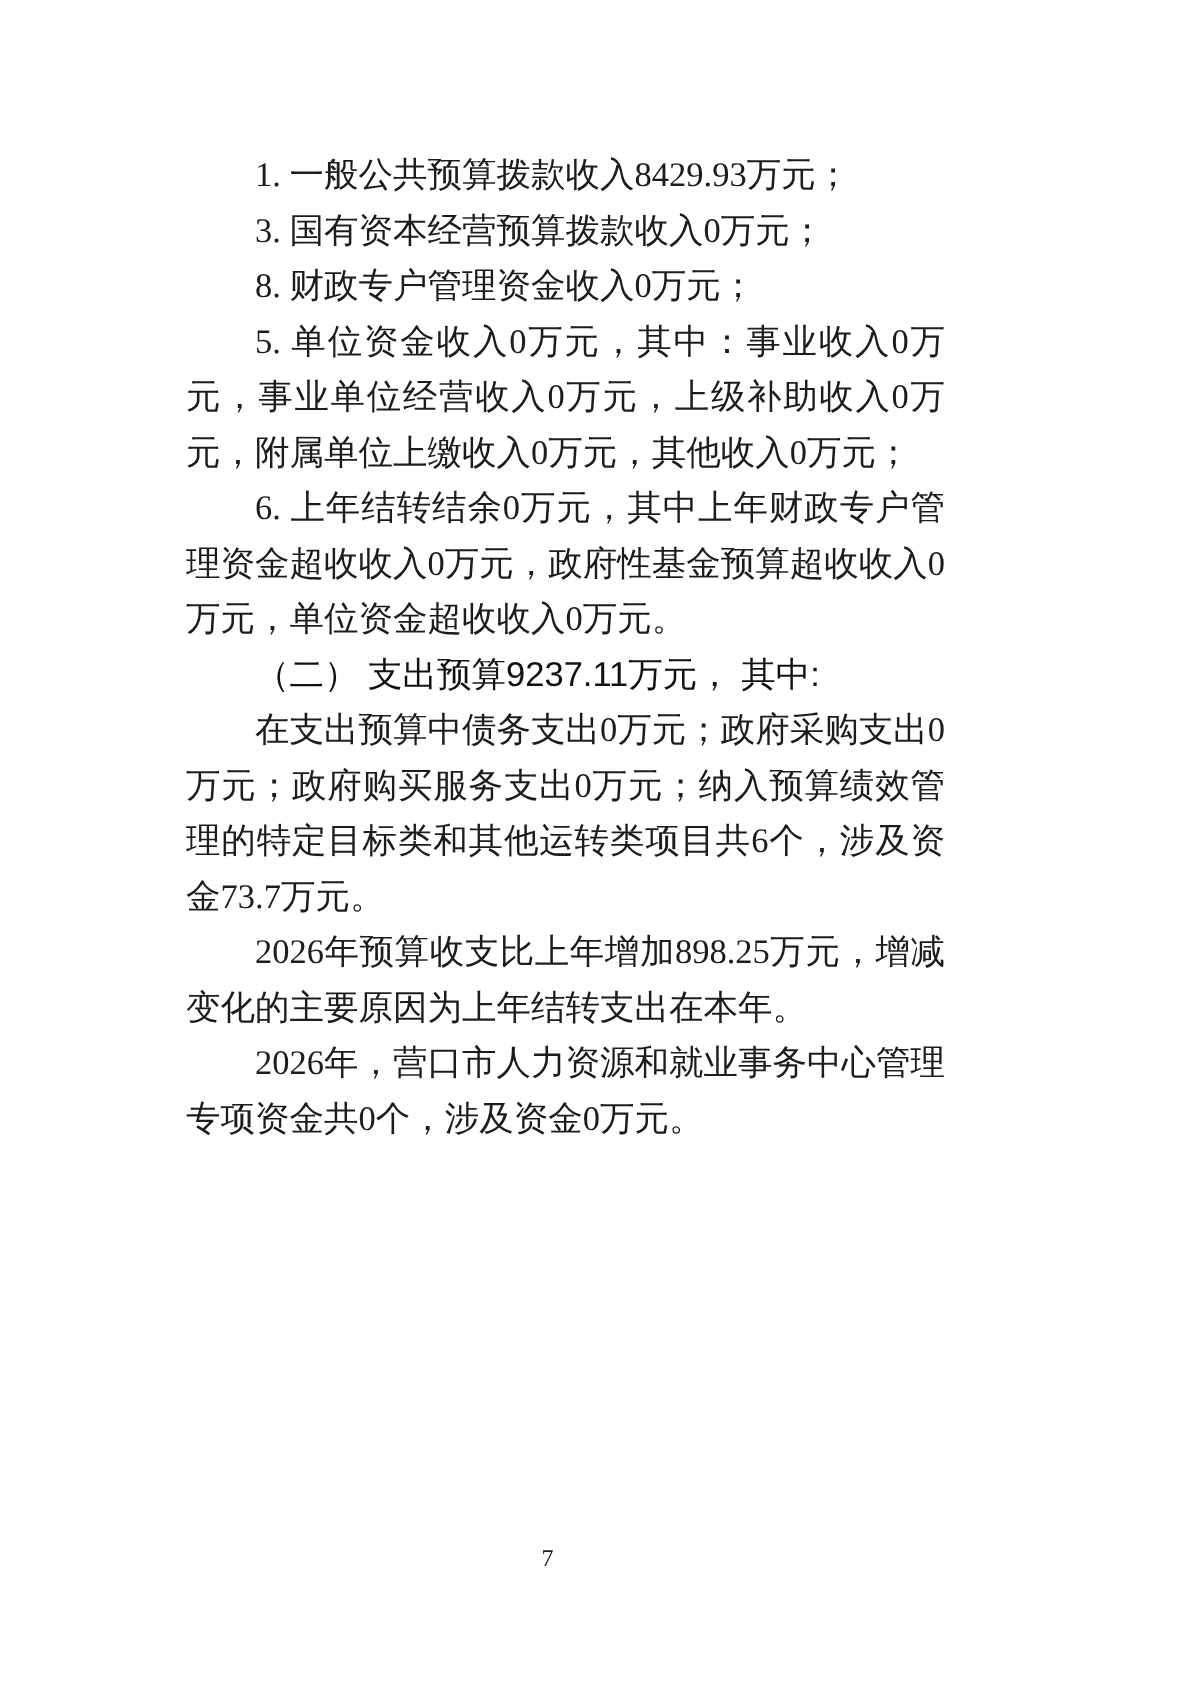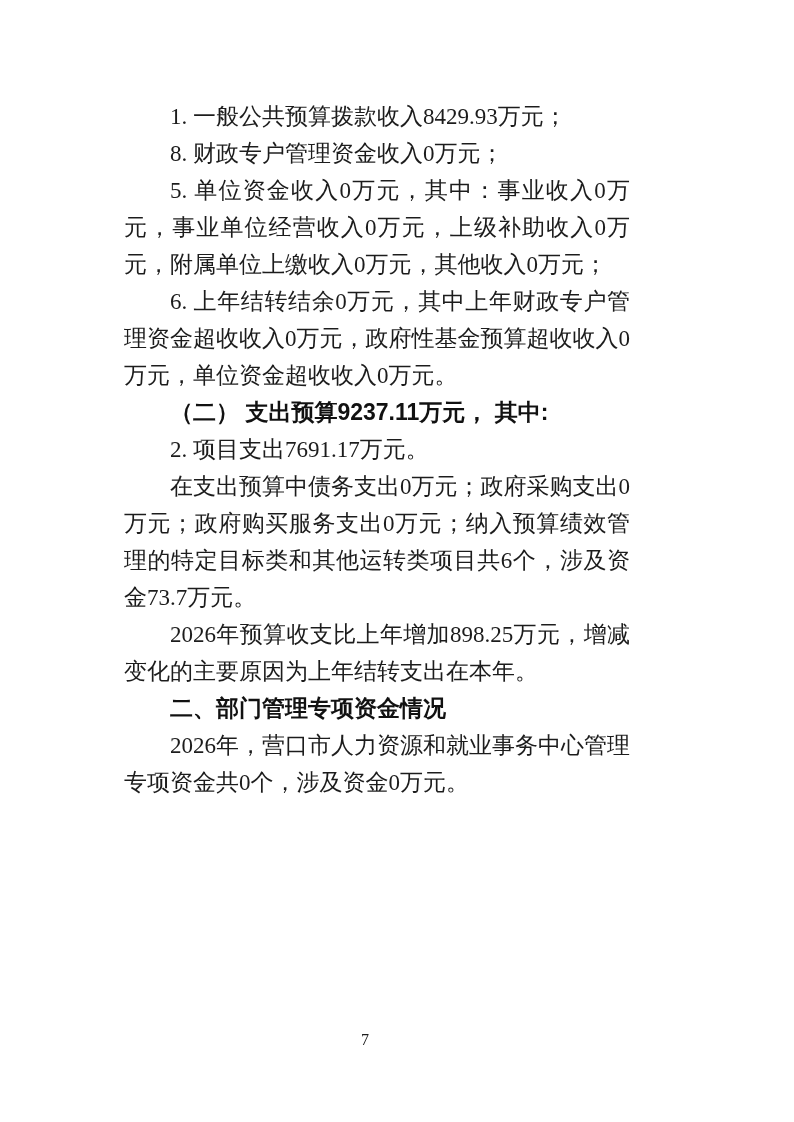--- a/index.html
+++ b/index.html
@@ -22,44 +22,43 @@
     font-size: 23px;
     line-height: 37px;
     color: #1c1c1c;
     text-align: justify;
     text-justify: inter-character;
     text-indent: 2em;
     font-weight: 400;
   }
   .heading {
     font-family: "Liberation Sans", "DejaVu Sans", sans-serif;
-    font-weight: 700;
+    font-weight: 400;
     text-align: left;
     color: #111111;
   }
   .page-footer {
     position: absolute;
     left: 0;
     right: 0;
     top: 1031px;
     text-align: center;
     font-family: "Liberation Serif", "DejaVu Serif", serif;
     font-size: 16px;
     color: #1c1c1c;
   }
 </style>
 </head>
 <body>
 
 <div class="page">
   <p class="para">1. 一般公共预算拨款收入8429.93万元；</p>
+  <p class="para">3. 国有资本经营预算拨款收入0万元；</p>
   <p class="para">8. 财政专户管理资金收入0万元；</p>
   <p class="para">5. 单位资金收入0万元，其中：事业收入0万元，事业单位经营收入0万元，上级补助收入0万元，附属单位上缴收入0万元，其他收入0万元；</p>
   <p class="para">6. 上年结转结余0万元，其中上年财政专户管理资金超收收入0万元，政府性基金预算超收收入0万元，单位资金超收收入0万元。</p>
   <p class="para heading">（二） 支出预算9237.11万元， 其中:</p>
-  <p class="para">2. 项目支出7691.17万元。</p>
   <p class="para">在支出预算中债务支出0万元；政府采购支出0万元；政府购买服务支出0万元；纳入预算绩效管理的特定目标类和其他运转类项目共6个，涉及资金73.7万元。</p>
   <p class="para">2026年预算收支比上年增加898.25万元，增减变化的主要原因为上年结转支出在本年。</p>
-  <p class="para heading">二、部门管理专项资金情况</p>
   <p class="para">2026年，营口市人力资源和就业事务中心管理专项资金共0个，涉及资金0万元。</p>
 
   <div class="page-footer">7</div>
 </div>
 
 </body></html>

